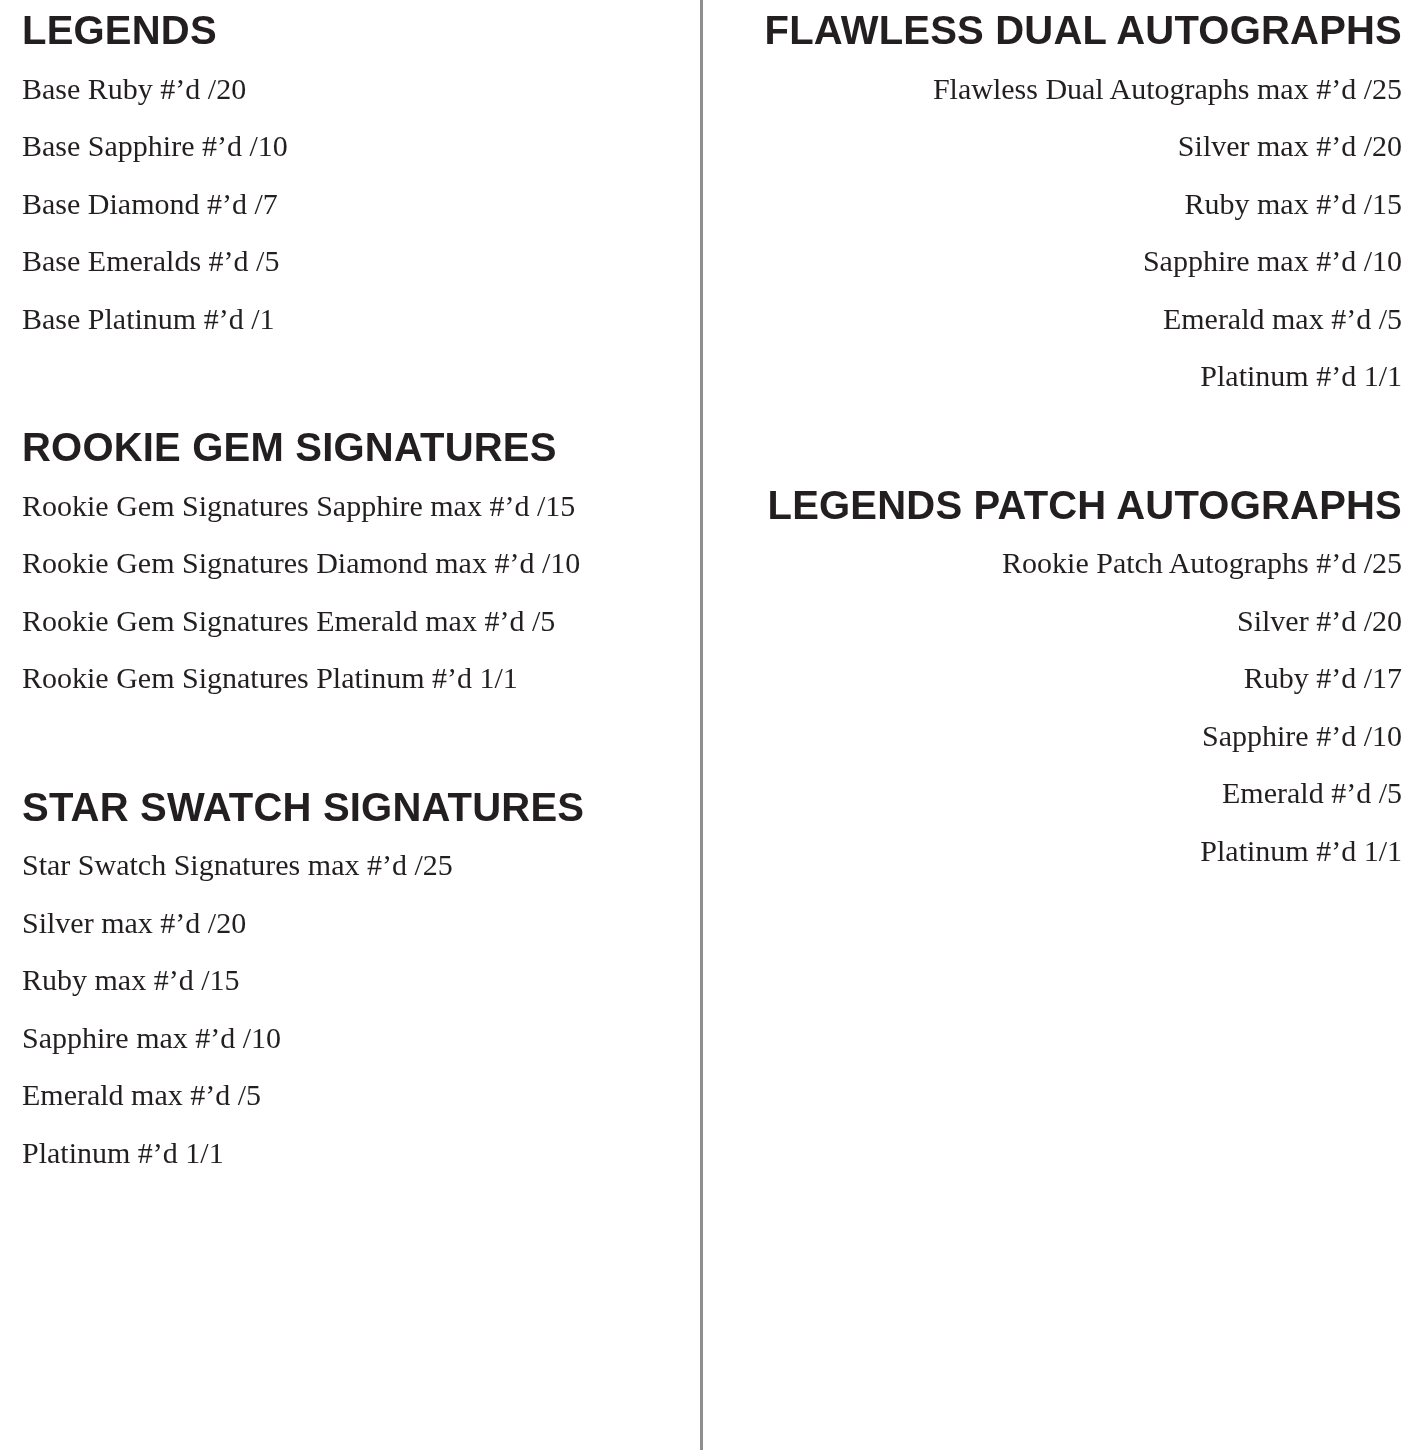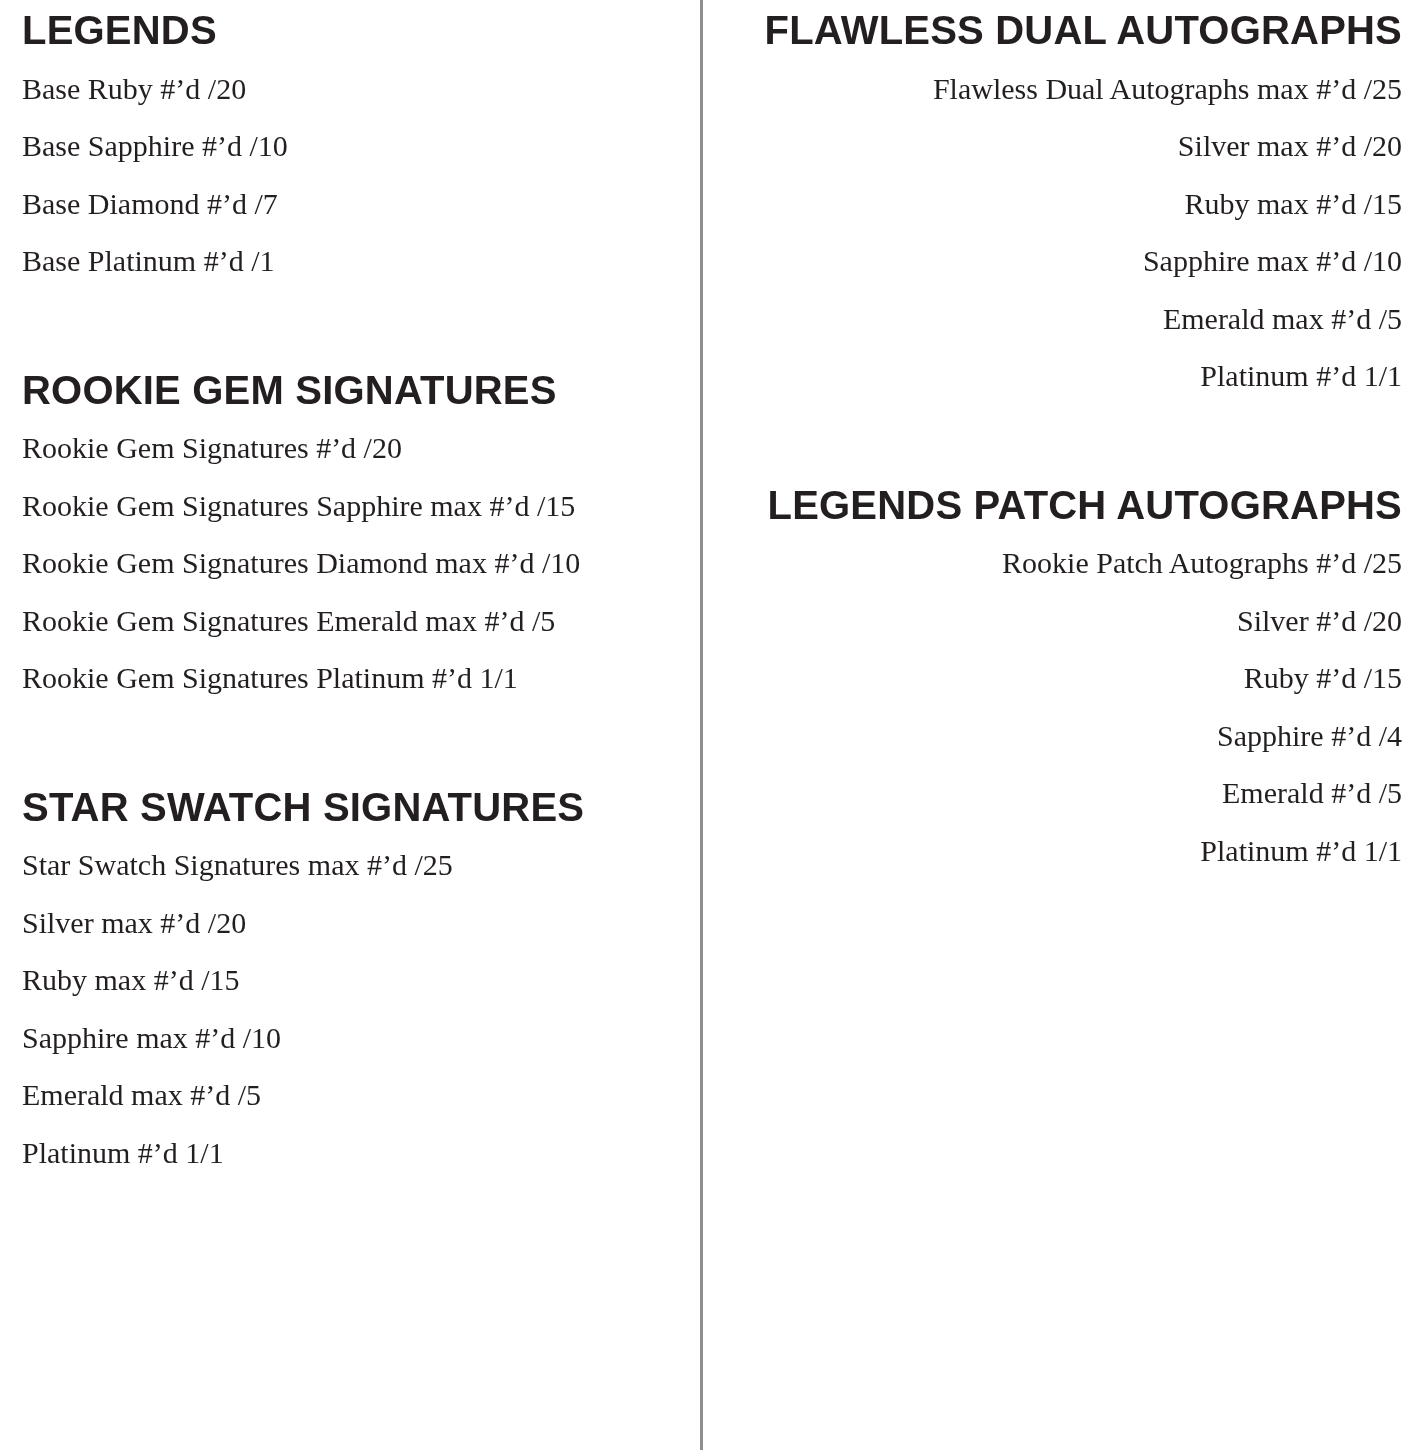--- a/index.html
+++ b/index.html
@@ -49,26 +49,26 @@
 
 <div class="page" style="background: rgb(255, 255, 255); color: rgb(35, 31, 32);">
 
   <div class="column column-left">
 
     <div class="section">
       <div class="section-title">LEGENDS</div>
       <div class="checklist-item">Base Ruby #’d /20</div>
       <div class="checklist-item">Base Sapphire #’d /10</div>
       <div class="checklist-item">Base Diamond #’d /7</div>
+      <div class="checklist-item">Base Emeralds #’d /5</div>
       <div class="checklist-item">Base Platinum #’d /1</div>
     </div>
 
     <div class="section">
       <div class="section-title">ROOKIE GEM SIGNATURES</div>
-      <div class="checklist-item">Rookie Gem Signatures #’d /20</div>
       <div class="checklist-item">Rookie Gem Signatures Sapphire max #’d /15</div>
       <div class="checklist-item">Rookie Gem Signatures Diamond max #’d /10</div>
       <div class="checklist-item">Rookie Gem Signatures Emerald max #’d /5</div>
       <div class="checklist-item">Rookie Gem Signatures Platinum #’d 1/1</div>
     </div>
 
     <div class="section">
       <div class="section-title">STAR SWATCH SIGNATURES</div>
       <div class="checklist-item">Star Swatch Signatures max #’d /25</div>
       <div class="checklist-item">Silver max #’d /20</div>
@@ -91,21 +91,21 @@
       <div class="checklist-item">Ruby max #’d /15</div>
       <div class="checklist-item">Sapphire max #’d /10</div>
       <div class="checklist-item">Emerald max #’d /5</div>
       <div class="checklist-item">Platinum #’d 1/1</div>
     </div>
 
     <div class="section">
       <div class="section-title">LEGENDS PATCH AUTOGRAPHS</div>
       <div class="checklist-item">Rookie Patch Autographs #’d /25</div>
       <div class="checklist-item">Silver #’d /20</div>
-      <div class="checklist-item">Ruby #’d /15</div>
-      <div class="checklist-item">Sapphire #’d /4</div>
+      <div class="checklist-item">Ruby #’d /17</div>
+      <div class="checklist-item">Sapphire #’d /10</div>
       <div class="checklist-item">Emerald #’d /5</div>
       <div class="checklist-item">Platinum #’d 1/1</div>
     </div>
 
   </div>
 
 </div>
 
 </body></html>

